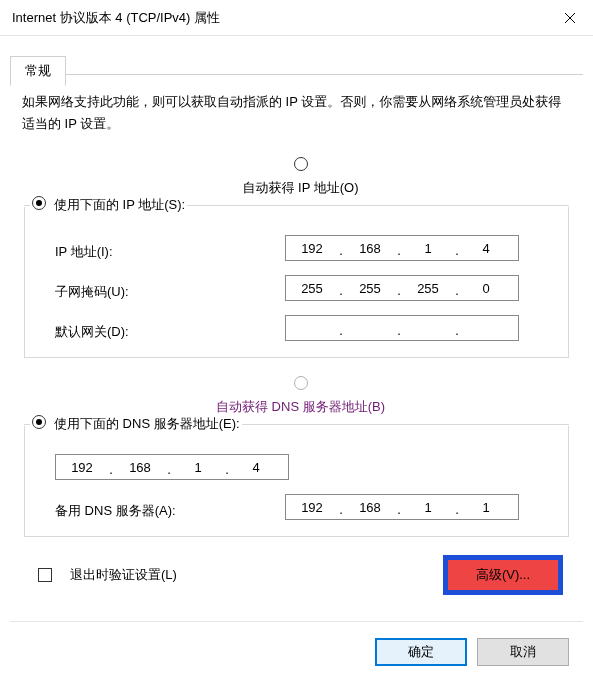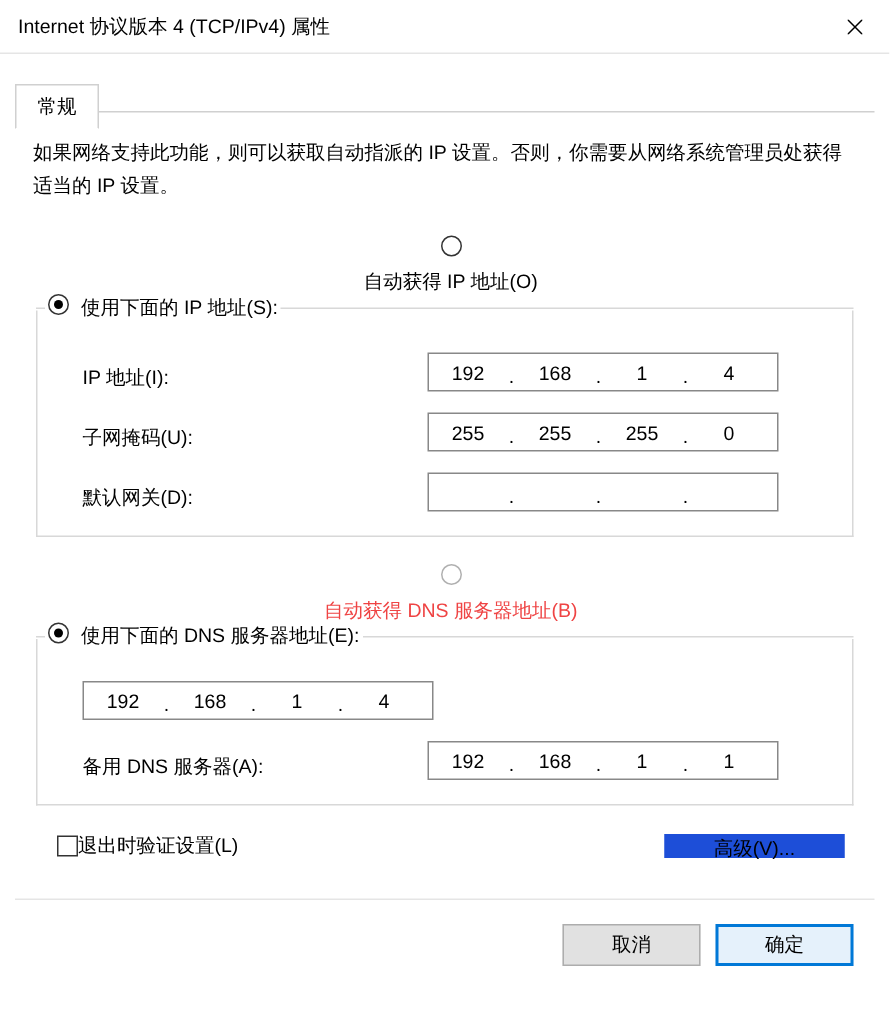--- a/index.html
+++ b/index.html
@@ -70,21 +70,21 @@
       flex-shrink: 0;
     }
     .radio.disabled { border-color: #b0b0b0; }
     .radio.selected::after {
       content: "";
       width: 6px;
       height: 6px;
       background: #000;
       border-radius: 50%;
     }
-    .radio-label.disabled { color: #ef4444; }
+    .radio-label.disabled { color: #701a75; }
     .groupbox {
       border: 1px solid #d8d8d8;
       border-top: none;
       position: relative;
       margin: 0 2px 18px 2px;
       padding: 14px 14px 16px 14px;
     }
     .groupbox-legend {
       position: absolute;
       top: -11px;
@@ -147,34 +147,34 @@
     .bottom-row {
       display: flex;
       align-items: center;
       justify-content: space-between;
       margin: 0 2px;
       padding: 0 6px 0 14px;
     }
     .checkbox-wrap {
       display: flex;
       align-items: center;
-      gap: 0;
+      gap: 18px;
     }
     .checkbox {
       width: 14px;
       height: 14px;
       border: 1px solid #333;
       display: inline-block;
       flex-shrink: 0;
     }
     .adv-btn {
       width: 120px;
-      height: 16px;
-      border: 1px solid #1d4ed8;
-      background: #1d4ed8;
+      height: 40px;
+      border: 5px solid #1d4ed8;
+      background: #ef4444;
       font-family: inherit;
       font-size: 13px;
       cursor: pointer;
     }
     .dialog-buttons {
       display: flex;
       justify-content: flex-end;
       gap: 10px;
       padding: 16px 14px 0 14px;
       margin: 14px 10px 0 10px;
@@ -314,15 +314,15 @@
     <span class="checkbox-wrap">
       <span class="checkbox"></span>
       <span>退出时验证设置(L)</span>
     </span>
     <button class="adv-btn">高级(V)...</button>
   </div>
 
 </div>
 
 <div class="dialog-buttons">
+  <button class="dlg-btn primary">确定</button>
   <button class="dlg-btn">取消</button>
-  <button class="dlg-btn primary">确定</button>
 </div>
 
 </body></html>

